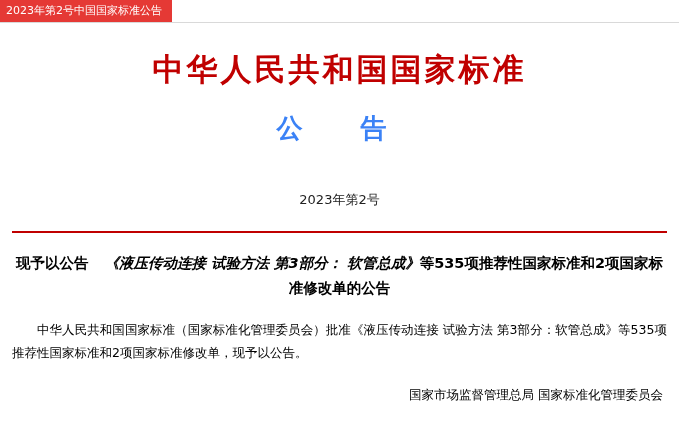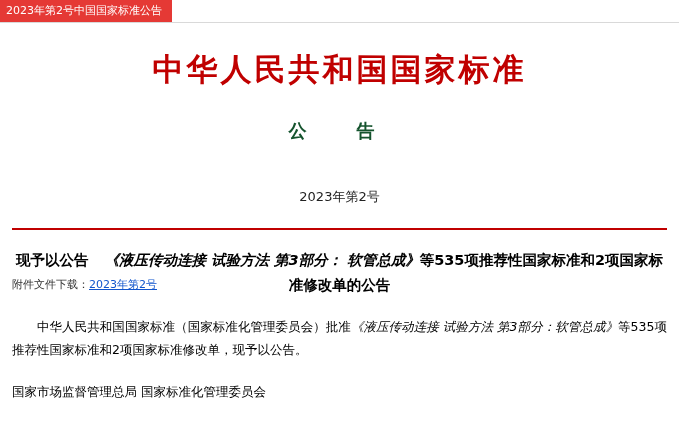--- a/index.html
+++ b/index.html
@@ -53,24 +53,24 @@
   .main-title {
     margin-top: 26px;
     text-align: center;
     color: #c00000;
     font-size: 31px;
     font-weight: bold;
     letter-spacing: 3px;
     font-family: "DejaVu Serif", "Liberation Serif", serif;
   }
   .sub-title {
-    margin-top: 28px;
+    margin-top: 20px;
     text-align: center;
-    color: #14532d;
-    font-size: 18px;
+    color: #3b82f6;
+    font-size: 26px;
     font-weight: bold;
     letter-spacing: 16px;
     font-family: "DejaVu Serif", "Liberation Serif", serif;
   }
   .issue-no {
     margin-top: 45px;
     text-align: center;
     color: #222222;
     font-size: 13px;
     font-family: "DejaVu Sans", "Liberation Sans", sans-serif;
@@ -113,25 +113,24 @@
   .body-par {
     margin-top: 18px;
     font-size: 12.5px;
     color: #000000;
     line-height: 1.85;
     text-indent: 25px;
     text-align: justify;
     font-family: "DejaVu Sans", "Liberation Sans", sans-serif;
   }
   .body-par .bookname {
-    font-style: italic;
   }
   .signature {
     margin-top: 22px;
-    text-align: left;
+    text-align: right;
     font-size: 12.5px;
     color: #000000;
     padding-right: 4px;
     font-family: "DejaVu Sans", "Liberation Sans", sans-serif;
   }
 </style>
 </head>
 <body>
 
 <div class="page">
@@ -143,23 +142,20 @@
   <div class="doc">
 
     <div class="main-title">中华人民共和国国家标准</div>
 
     <div class="sub-title">公　告</div>
 
     <div class="issue-no">2023年第2号</div>
 
     <div class="red-rule"></div>
 
-    <div class="attach-row">
-      <span class="attach-label">附件文件下载：</span><span class="attach-link">2023年第2号</span>
-    </div>
 
     <div class="announce-title">
       <span>现予以公告</span><span class="bookname">《液压传动连接 试验方法 第3部分：  软管总成》</span><span>等535项推荐性国家标准和2项国家标准修改单的公告</span>
     </div>
 
     <div class="body-par">
       <span>中华人民共和国国家标准（国家标准化管理委员会）批准</span><span class="bookname">《液压传动连接 试验方法 第3部分：软管总成》</span><span>等535项推荐性国家标准和2项国家标准修改单，现予以公告。</span>
     </div>
 
     <div class="signature">国家市场监督管理总局 国家标准化管理委员会</div>

